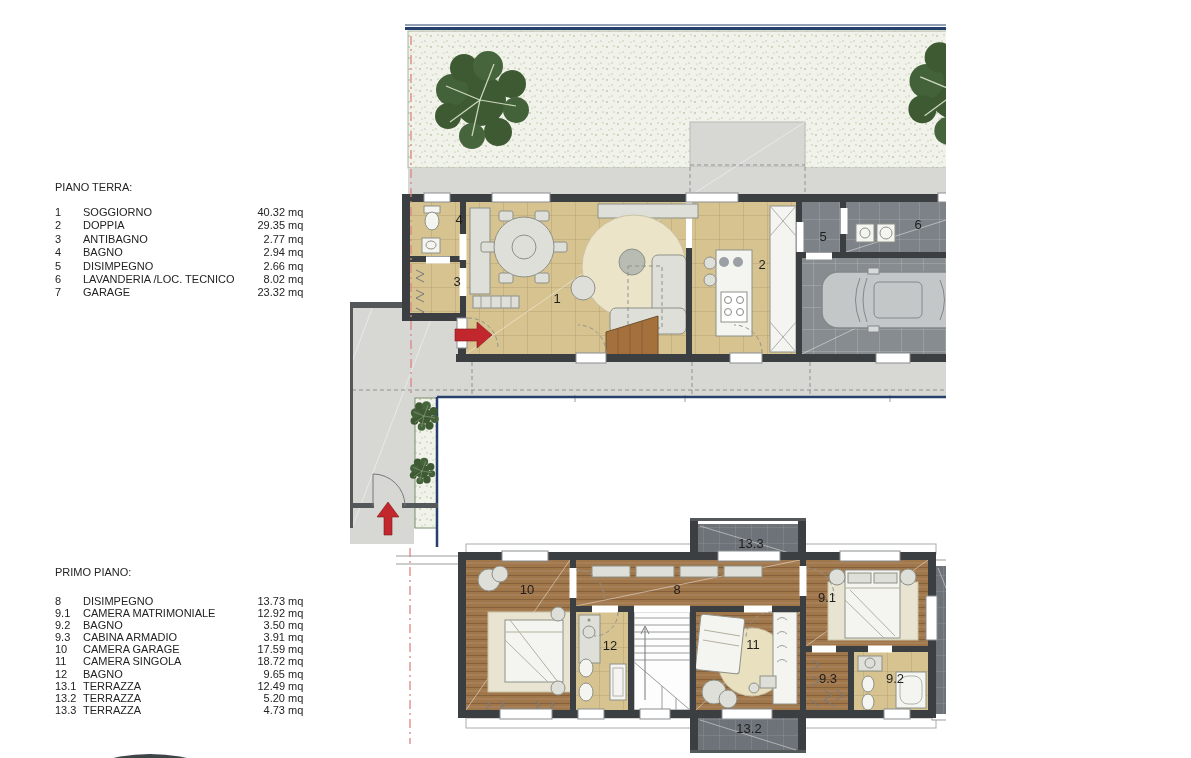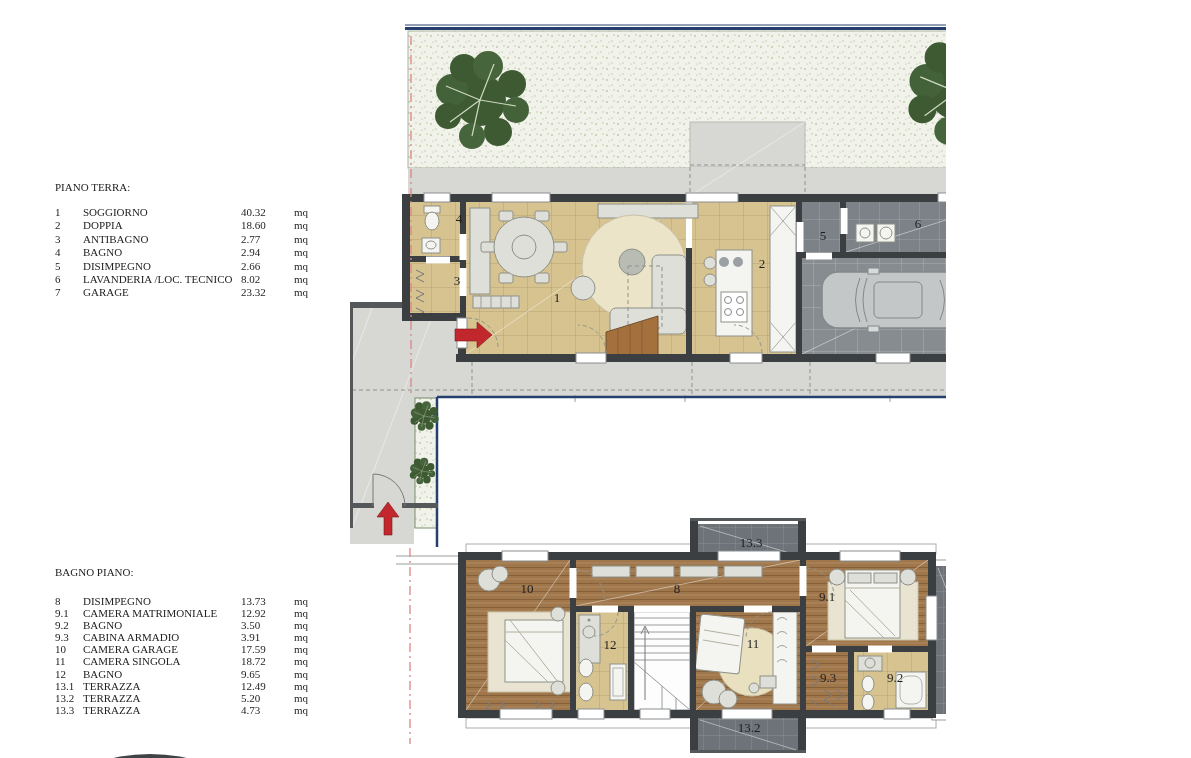--- a/index.html
+++ b/index.html
@@ -1,28 +1,28 @@
 <!DOCTYPE html>
 <html><head>
 <meta charset="utf-8">
 <style>
   html,body{margin:0;padding:0;background:#fff}
   .sheet{position:relative;width:946px;height:758px;background:#fff;
-         font-family:Liberation Serif, serif;overflow:hidden}
+         font-family:Liberation Sans, sans-serif;overflow:hidden}
   svg.plan{position:absolute;left:0;top:0}
 
   
   .legend{position:absolute;font-size:11px;color:#232323}
   .ltitle{margin:0 0 13px 0}
   .lrow{display:flex;line-height:13.4px;white-space:nowrap}
   .legend.first .lrow{line-height:12.1px}
   .lnum{width:28px}
   .lname{width:158px}
-  .larea{width:44px;}
-  .lunit{margin-left:9px}
+  .larea{width:44px;text-align:right}
+  .lunit{margin-left:3px}
 
   
   .rlabel{position:absolute;transform:translate(-50%,-50%);
           font-size:13px;color:#1e1e1e;white-space:nowrap}
 
   
   .w{fill:#3b3f42}
   .win{fill:#ffffff;stroke:#8a8d90;stroke-width:1}
   .gap{fill:#ffffff}
   .fur{fill:#dddfd8;stroke:#8e9188;stroke-width:1}
@@ -408,21 +408,21 @@
     <div class="ltitle">PIANO TERRA:</div>
     <div class="lrow">
       <span class="lnum">1</span>
       <span class="lname">SOGGIORNO</span>
       <span class="larea">40.32</span>
       <span class="lunit">mq</span>
     </div>
     <div class="lrow">
       <span class="lnum">2</span>
       <span class="lname">DOPPIA</span>
-      <span class="larea">18.60</span>
+      <span class="larea">29.35</span>
       <span class="lunit">mq</span>
     </div>
     <div class="lrow">
       <span class="lnum">3</span>
       <span class="lname">ANTIBAGNO</span>
       <span class="larea">2.77</span>
       <span class="lunit">mq</span>
     </div>
     <div class="lrow">
       <span class="lnum">4</span>
@@ -444,21 +444,21 @@
     </div>
     <div class="lrow">
       <span class="lnum">7</span>
       <span class="lname">GARAGE</span>
       <span class="larea">23.32</span>
       <span class="lunit">mq</span>
     </div>
   </div>
 
   <div class="legend first" style="left:55px;top:566px">
-    <div class="ltitle" style="margin-bottom:17px">BAGNO PIANO:</div>
+    <div class="ltitle" style="margin-bottom:17px">PRIMO PIANO:</div>
     <div class="lrow">
       <span class="lnum">8</span>
       <span class="lname">DISIMPEGNO</span>
       <span class="larea">13.73</span>
       <span class="lunit">mq</span>
     </div>
     <div class="lrow">
       <span class="lnum">9.1</span>
       <span class="lname">CAMERA MATRIMONIALE</span>
       <span class="larea">12.92</span>

